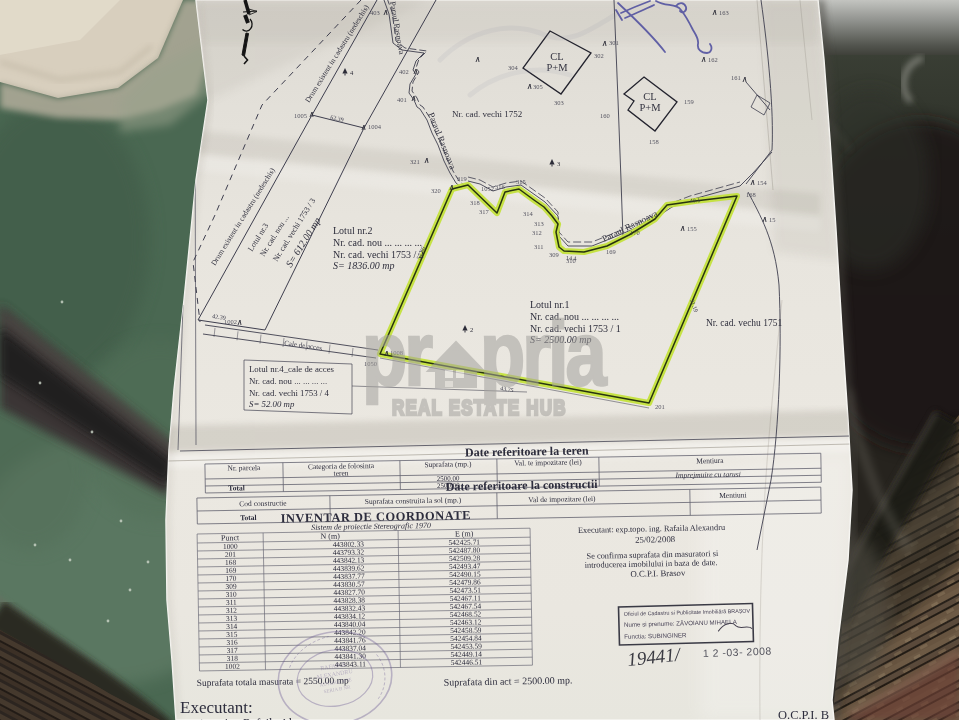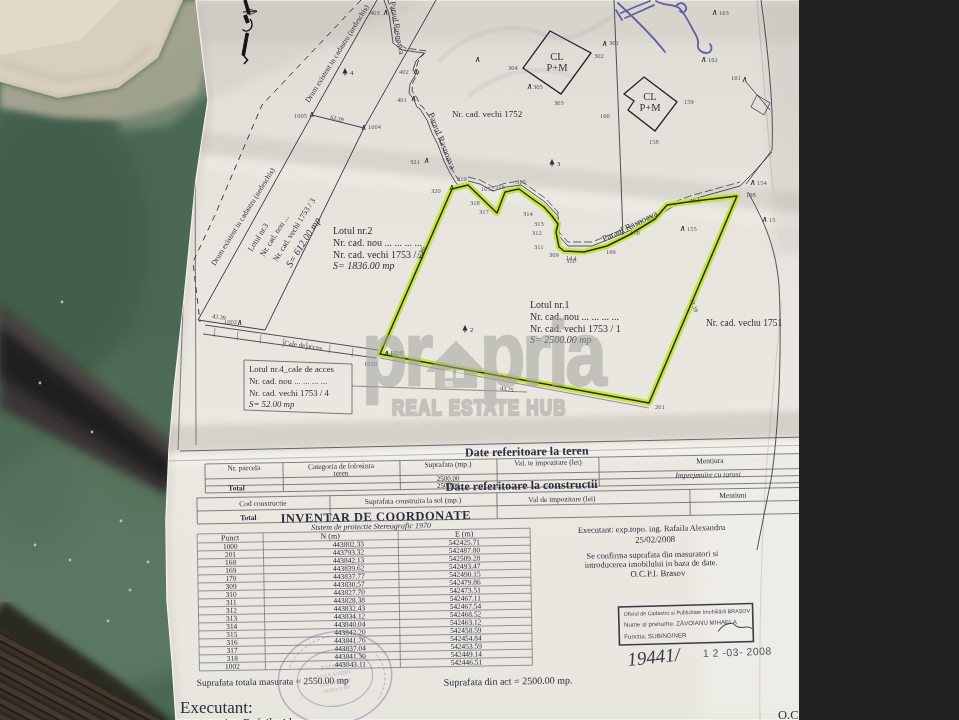--- a/index.html
+++ b/index.html
@@ -1,15 +1,15 @@
 <!DOCTYPE html>
 <html><head><meta charset="utf-8">
 <style>
 html,body{margin:0;padding:0;background:#222;}
-#scene{position:relative;width:799px;height:720px;overflow:hidden;font-family:"Liberation Serif",serif;}
+#scene{position:relative;width:959px;height:720px;overflow:hidden;font-family:"Liberation Serif",serif;}
 svg{display:block;}
 </style></head><body>
 <div id="scene">
 <svg width="959" height="720" viewBox="0 0 959 720">
 <defs>
 <linearGradient id="paperG" x1="0" y1="0" x2="0" y2="1">
  <stop offset="0" stop-color="#dedbd4"></stop>
           <stop offset="0.18" stop-color="#e4e1da"></stop>
  <stop offset="0.34" stop-color="#e8e5de"></stop>
           <stop offset="0.62" stop-color="#ebe8e1"></stop>

